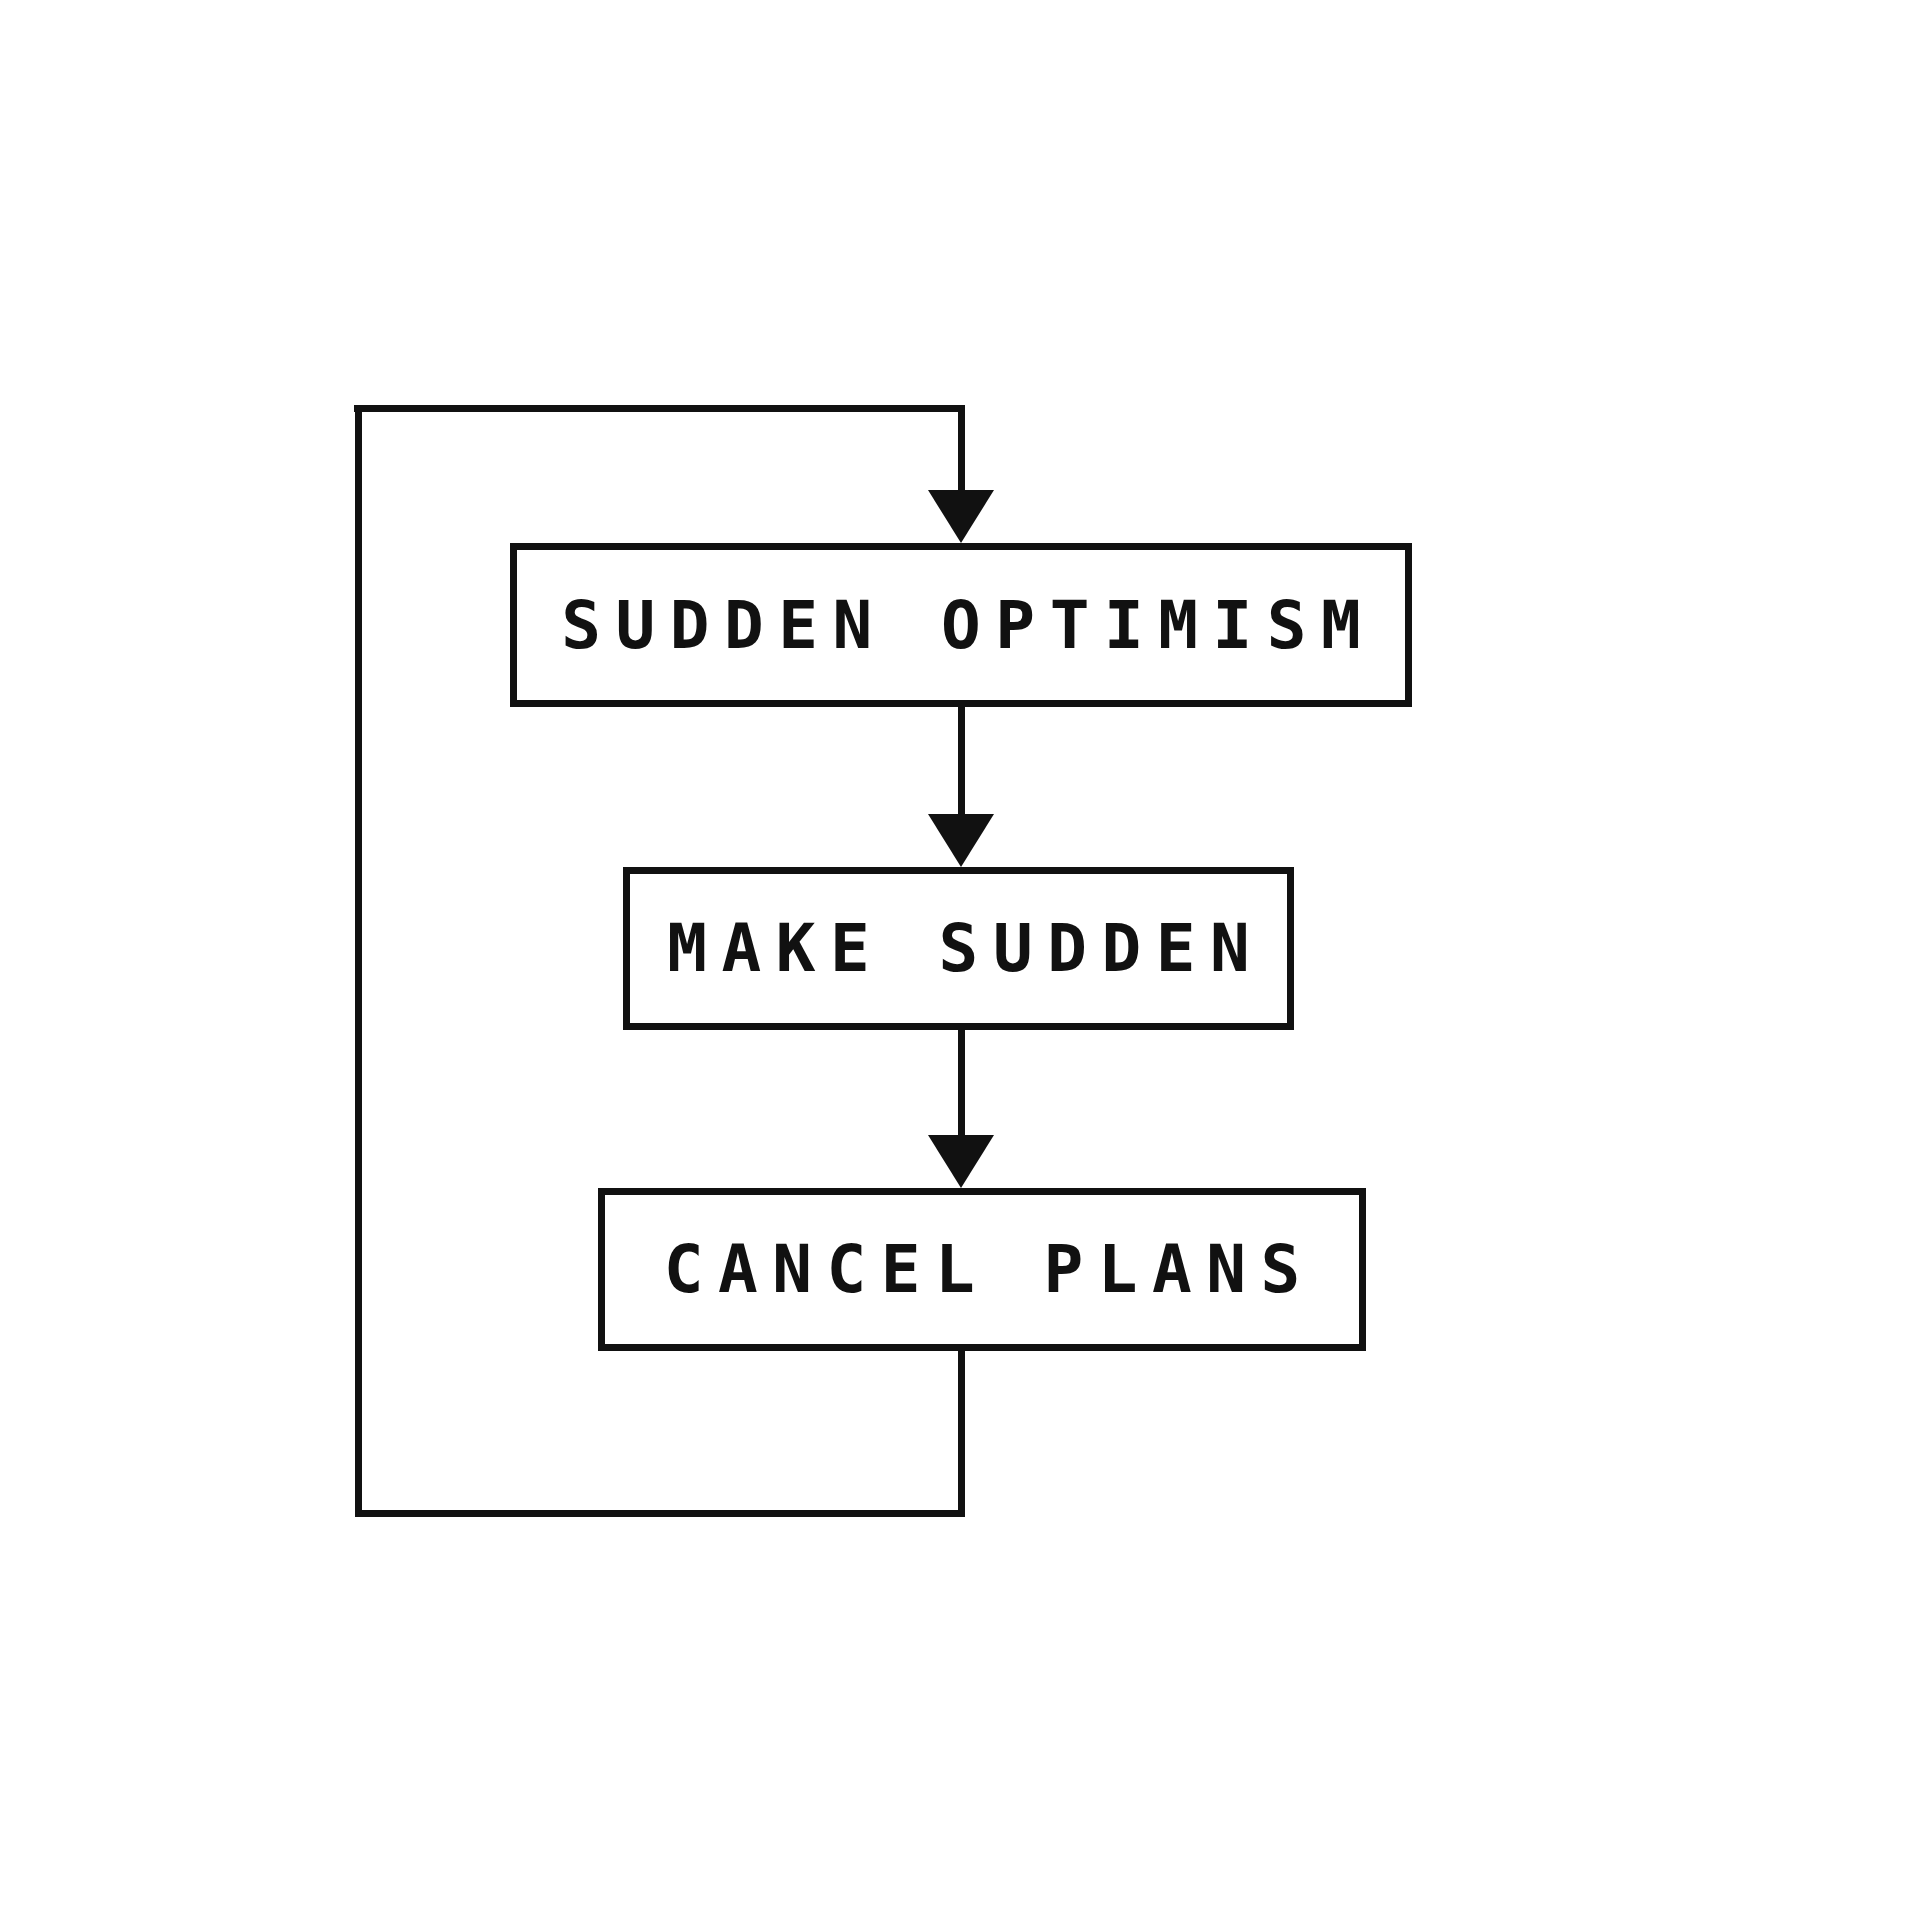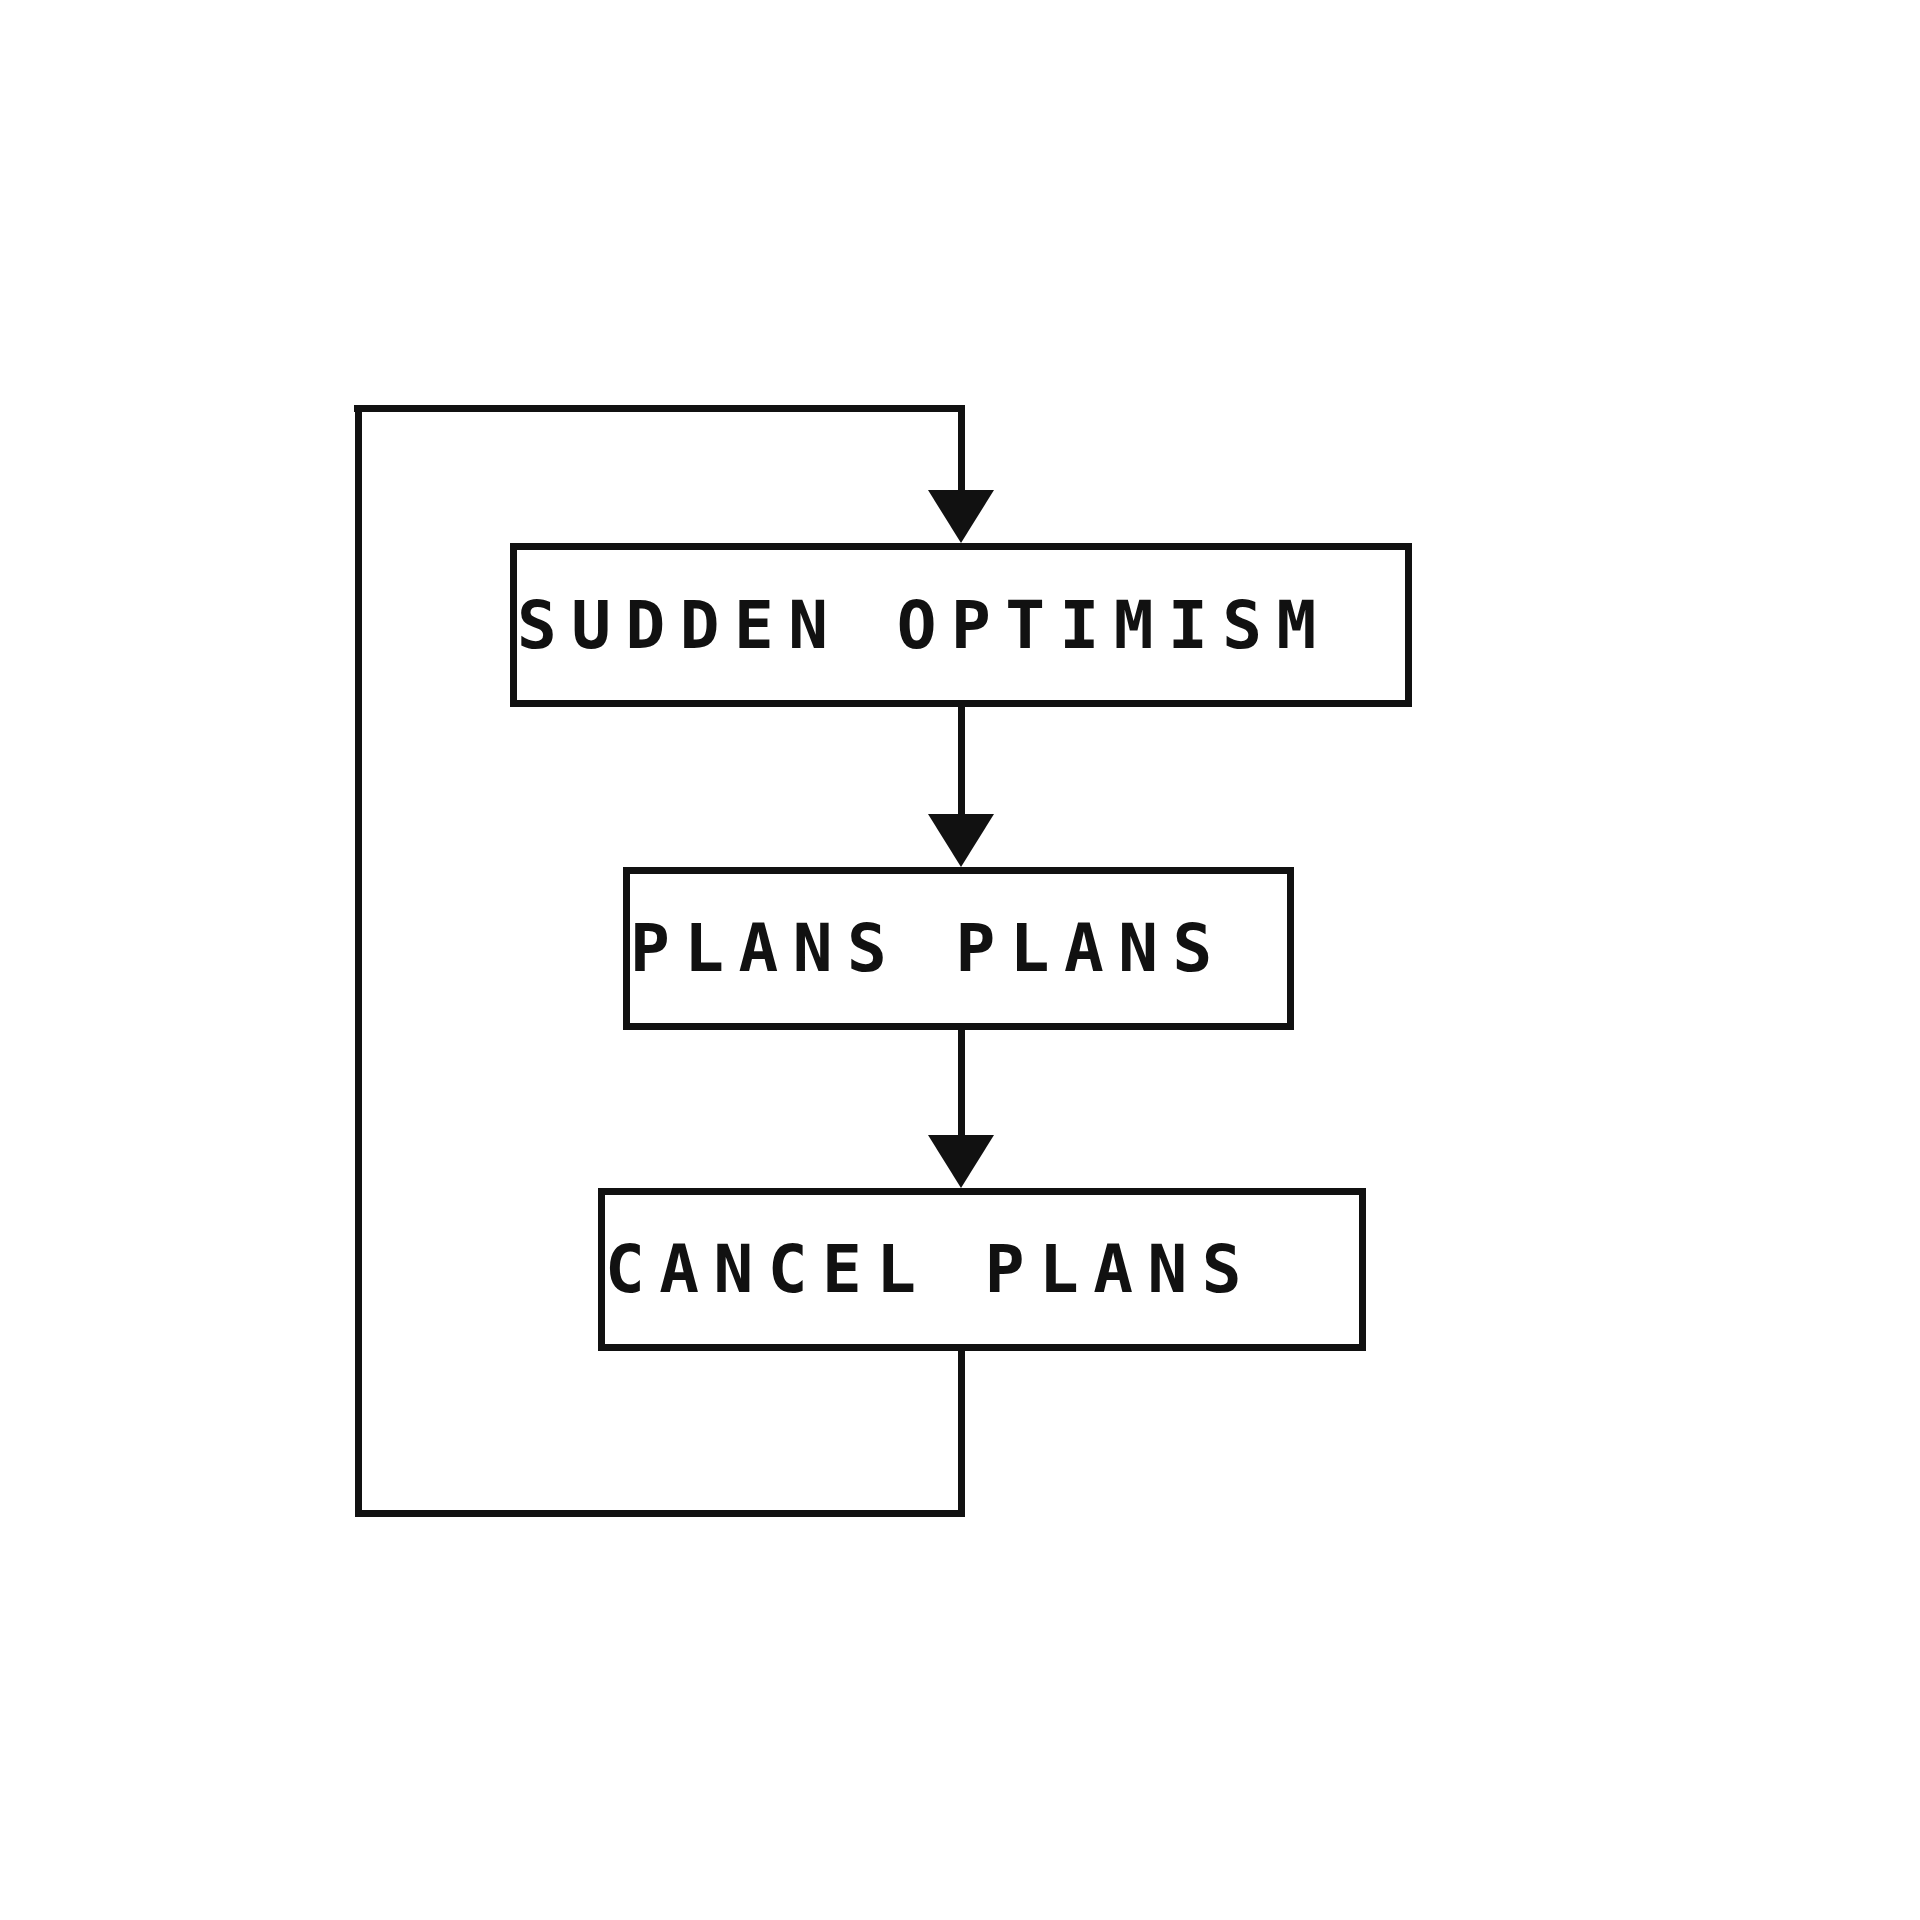--- a/index.html
+++ b/index.html
@@ -37,21 +37,21 @@
     border-right: 33px solid transparent;
     border-top: 53px solid var(--line);
   }
   .node {
     position: absolute;
     box-sizing: border-box;
     border: 7px solid var(--line);
     background: var(--bg);
     display: flex;
     align-items: center;
-    justify-content: flex-start;
+    justify-content: center;
   }
   .node-label {
     font-size: 66px;
     font-weight: 700;
     letter-spacing: 0.22em;
     margin-right: -0.22em; 
     color: var(--text);
     white-space: nowrap;
   }
 
@@ -91,20 +91,20 @@
   <div class="arrowhead" id="head-2"></div>
 
   <div class="arrow-shaft" id="shaft-3"></div>
   <div class="arrowhead" id="head-3"></div>
 
   <div class="node" id="node-1">
     <span class="node-label">SUDDEN OPTIMISM</span>
   </div>
 
   <div class="node" id="node-2">
-    <span class="node-label">PLANS PLANS</span>
+    <span class="node-label">MAKE SUDDEN</span>
   </div>
 
   <div class="node" id="node-3">
     <span class="node-label">CANCEL PLANS</span>
   </div>
 
 </div>
 
 </body></html>

